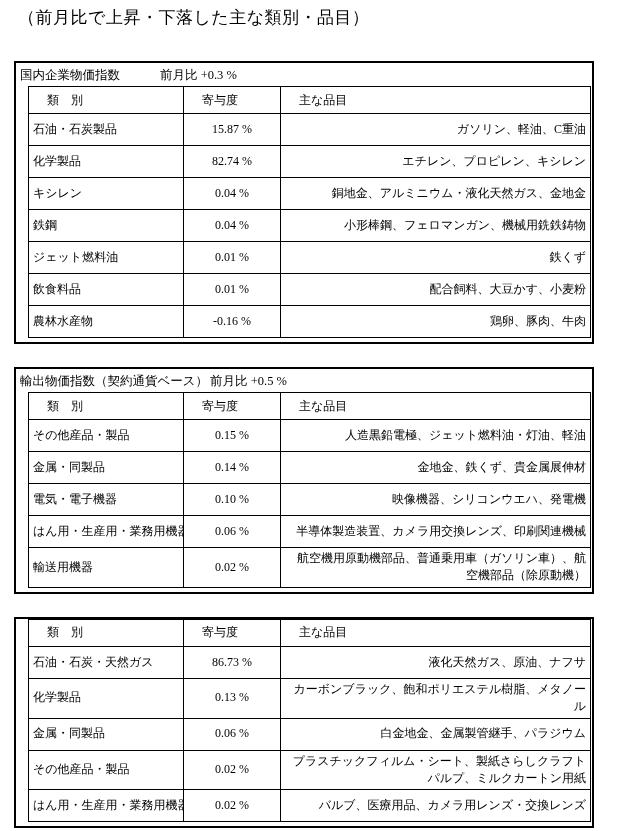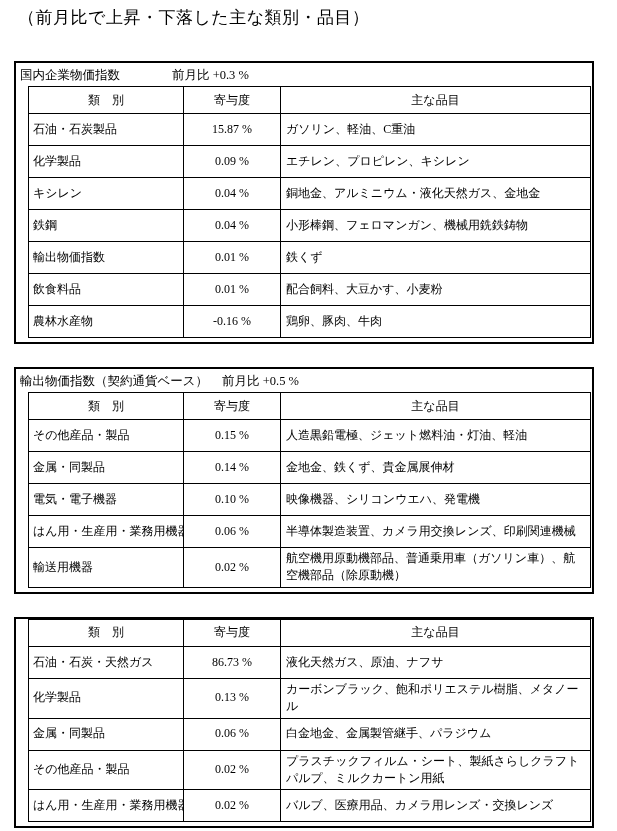--- a/index.html
+++ b/index.html
@@ -29,60 +29,61 @@
     font-size: 12.5px;
     line-height: 16px;
     padding: 4px 0 3px 4px;
     white-space: nowrap;
   }
   .index-name {
     display: inline-block;
     min-width: 138px;
   }
   .mom {
-    margin-left: 14px;
+    margin-left: 2px;
   }
   table.price-table {
     border-collapse: collapse;
     table-layout: fixed;
     width: 562px;
     margin-left: 12px;
     font-size: 12px;
   }
   col.c1 { width: 155px; }
   col.c2 { width: 97px; }
   col.c3 { width: 310px; }
   .price-table th,
   .price-table td {
     border: 1px solid #000000;
     font-weight: normal;
     vertical-align: middle;
     background: #ffffff;
   }
   .price-table th {
     height: 24px;
-    text-align: center;
+    text-align: left;
     padding: 1px 18px;
     font-size: 12px;
   }
   .price-table td {
     height: 27px;
     padding: 2px 4px;
     line-height: 1.45;
   }
   td.category-cell {
     padding-left: 4px;
     white-space: nowrap;
     overflow: hidden;
   }
   td.contribution-cell {
     text-align: center;
   }
   td.items-cell {
     padding-left: 5px;
+    text-align: right;
   }
 </style>
 </head>
 <body>
 
 <div class="page-title">（前月比で上昇・下落した主な類別・品目）</div>
 
 <section class="box">
   <div class="box-title">
     <span class="index-name">国内企業物価指数</span><span class="mom">前月比 +0.3 %</span>
@@ -101,35 +102,35 @@
       </tr>
     </thead>
     <tbody>
         <tr>
           <td class="category-cell">石油・石炭製品</td>
           <td class="contribution-cell">15.87 %</td>
           <td class="items-cell">ガソリン、軽油、C重油</td>
         </tr>
         <tr>
           <td class="category-cell">化学製品</td>
-          <td class="contribution-cell">0.09 %</td>
+          <td class="contribution-cell">82.74 %</td>
           <td class="items-cell">エチレン、プロピレン、キシレン</td>
         </tr>
         <tr>
           <td class="category-cell">キシレン</td>
           <td class="contribution-cell">0.04 %</td>
           <td class="items-cell">銅地金、アルミニウム・液化天然ガス、金地金</td>
         </tr>
         <tr>
           <td class="category-cell">鉄鋼</td>
           <td class="contribution-cell">0.04 %</td>
           <td class="items-cell">小形棒鋼、フェロマンガン、機械用銑鉄鋳物</td>
         </tr>
         <tr>
-          <td class="category-cell">輸出物価指数</td>
+          <td class="category-cell">ジェット燃料油</td>
           <td class="contribution-cell">0.01 %</td>
           <td class="items-cell">鉄くず</td>
         </tr>
         <tr>
           <td class="category-cell">飲食料品</td>
           <td class="contribution-cell">0.01 %</td>
           <td class="items-cell">配合飼料、大豆かす、小麦粉</td>
         </tr>
         <tr>
           <td class="category-cell">農林水産物</td>

